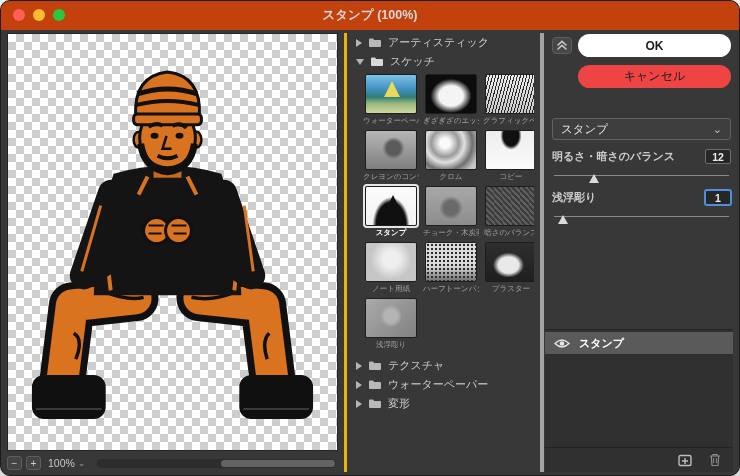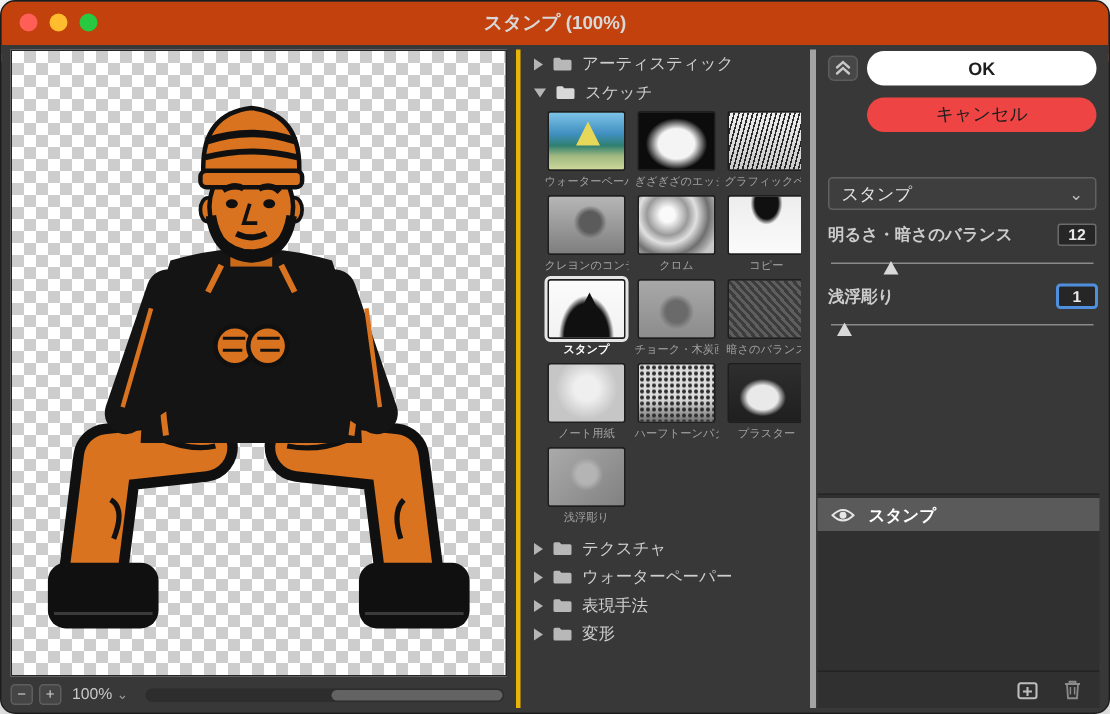--- a/index.html
+++ b/index.html
@@ -268,29 +268,20 @@
         </span>
         <span>ウォーターペーパー</span>
       </div>
       <div class="cat-row">
         <span class="arr right"></span>
         <span class="folder">
           <svg width="14" height="11" viewBox="0 0 14 11">
               <path d="M1 2.5 a1 1 0 0 1 1-1 h3 l1.2 1.4 H12 a1 1 0 0 1 1 1 V9 a1 1 0 0 1 -1 1 H2 a1 1 0 0 1 -1-1 Z" fill="#b8b8b8"></path>
             </svg>
         </span>
-        <span>表現手法</span>
-      </div>
-      <div class="cat-row">
-        <span class="arr right"></span>
-        <span class="folder">
-          <svg width="14" height="11" viewBox="0 0 14 11">
-              <path d="M1 2.5 a1 1 0 0 1 1-1 h3 l1.2 1.4 H12 a1 1 0 0 1 1 1 V9 a1 1 0 0 1 -1 1 H2 a1 1 0 0 1 -1-1 Z" fill="#b8b8b8"></path>
-            </svg>
-        </span>
         <span>変形</span>
       </div>
     </div>
 
     <div class="settings-col">
 
       <button class="collapse-btn">
         <svg width="16" height="13" viewBox="0 0 16 13">
             <path d="M4 7 L8 3.4 L12 7 M4 11 L8 7.4 L12 11" stroke="#c8c8c8" stroke-width="1.6" fill="none" stroke-linecap="round"></path>
           </svg>

